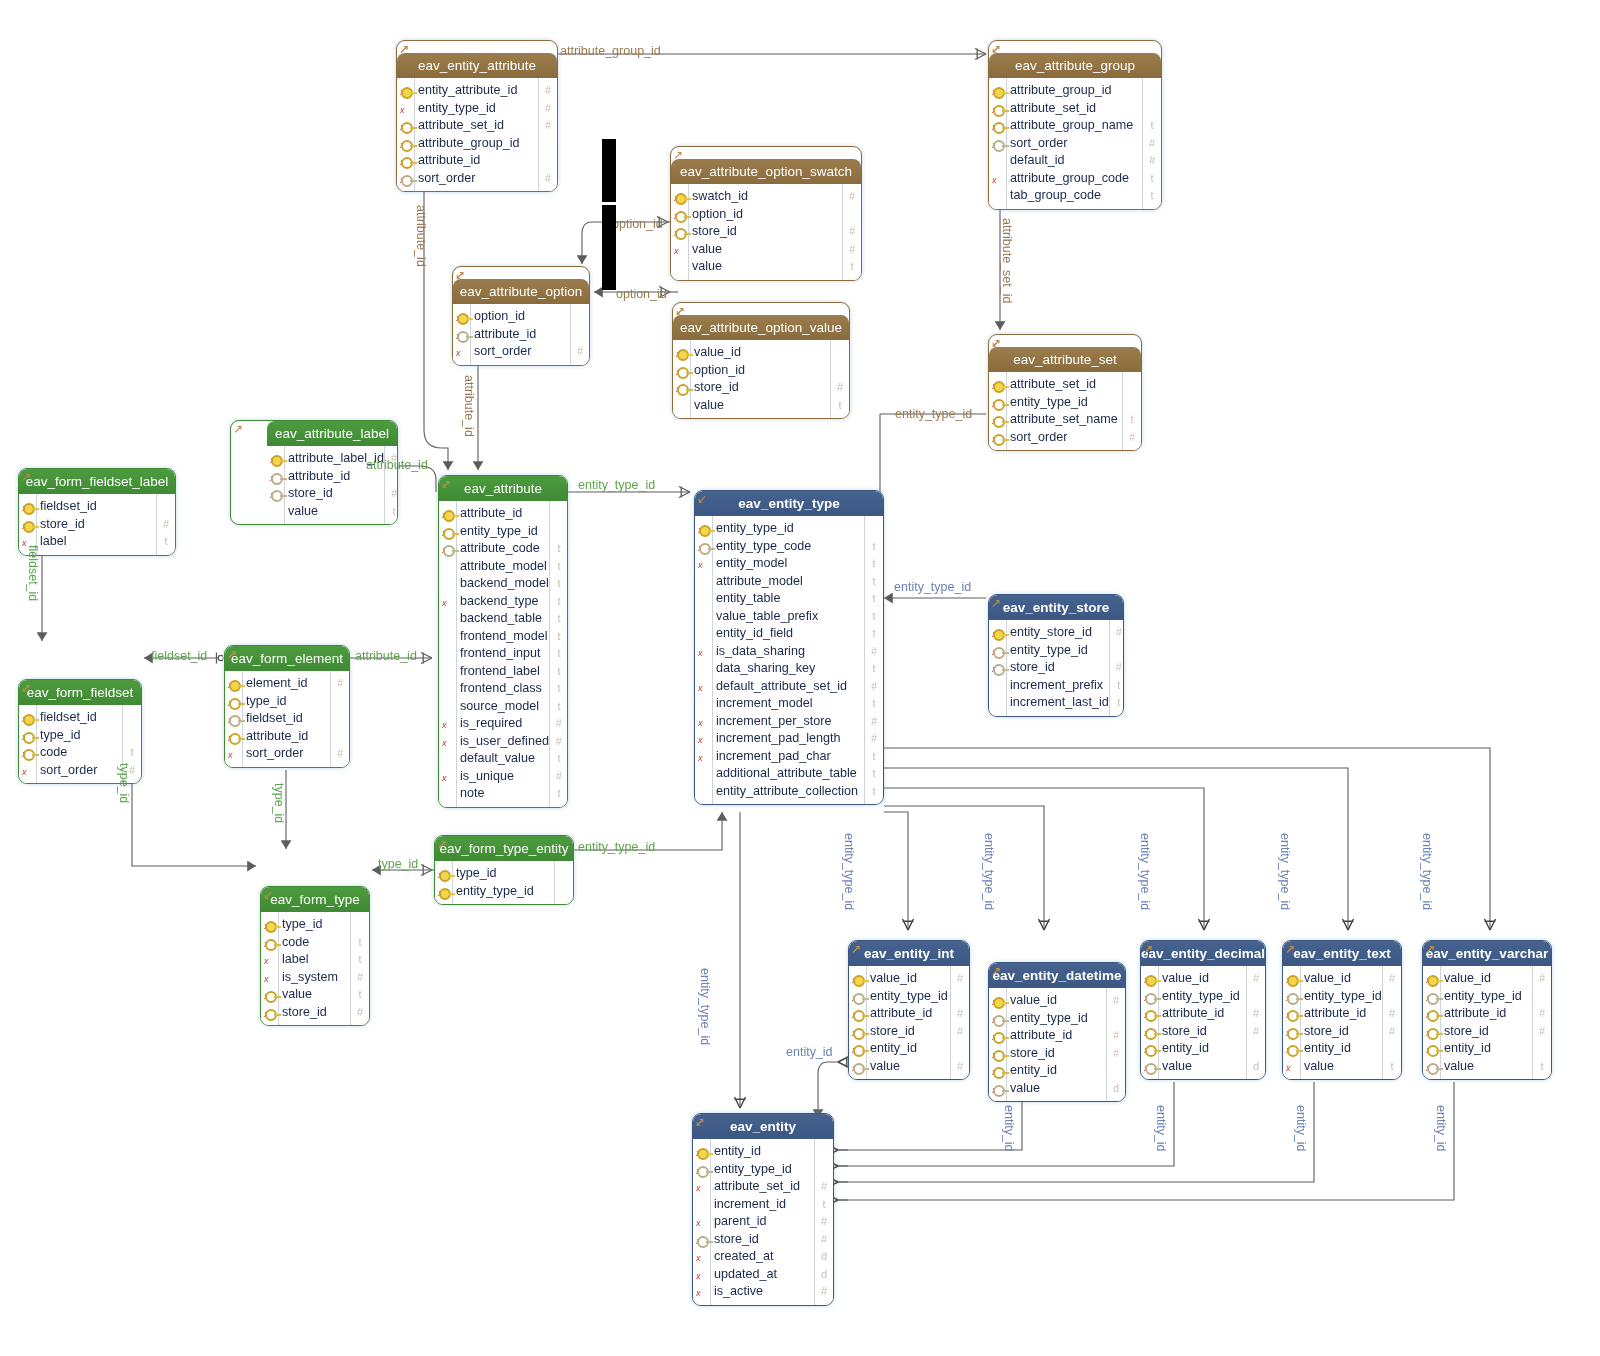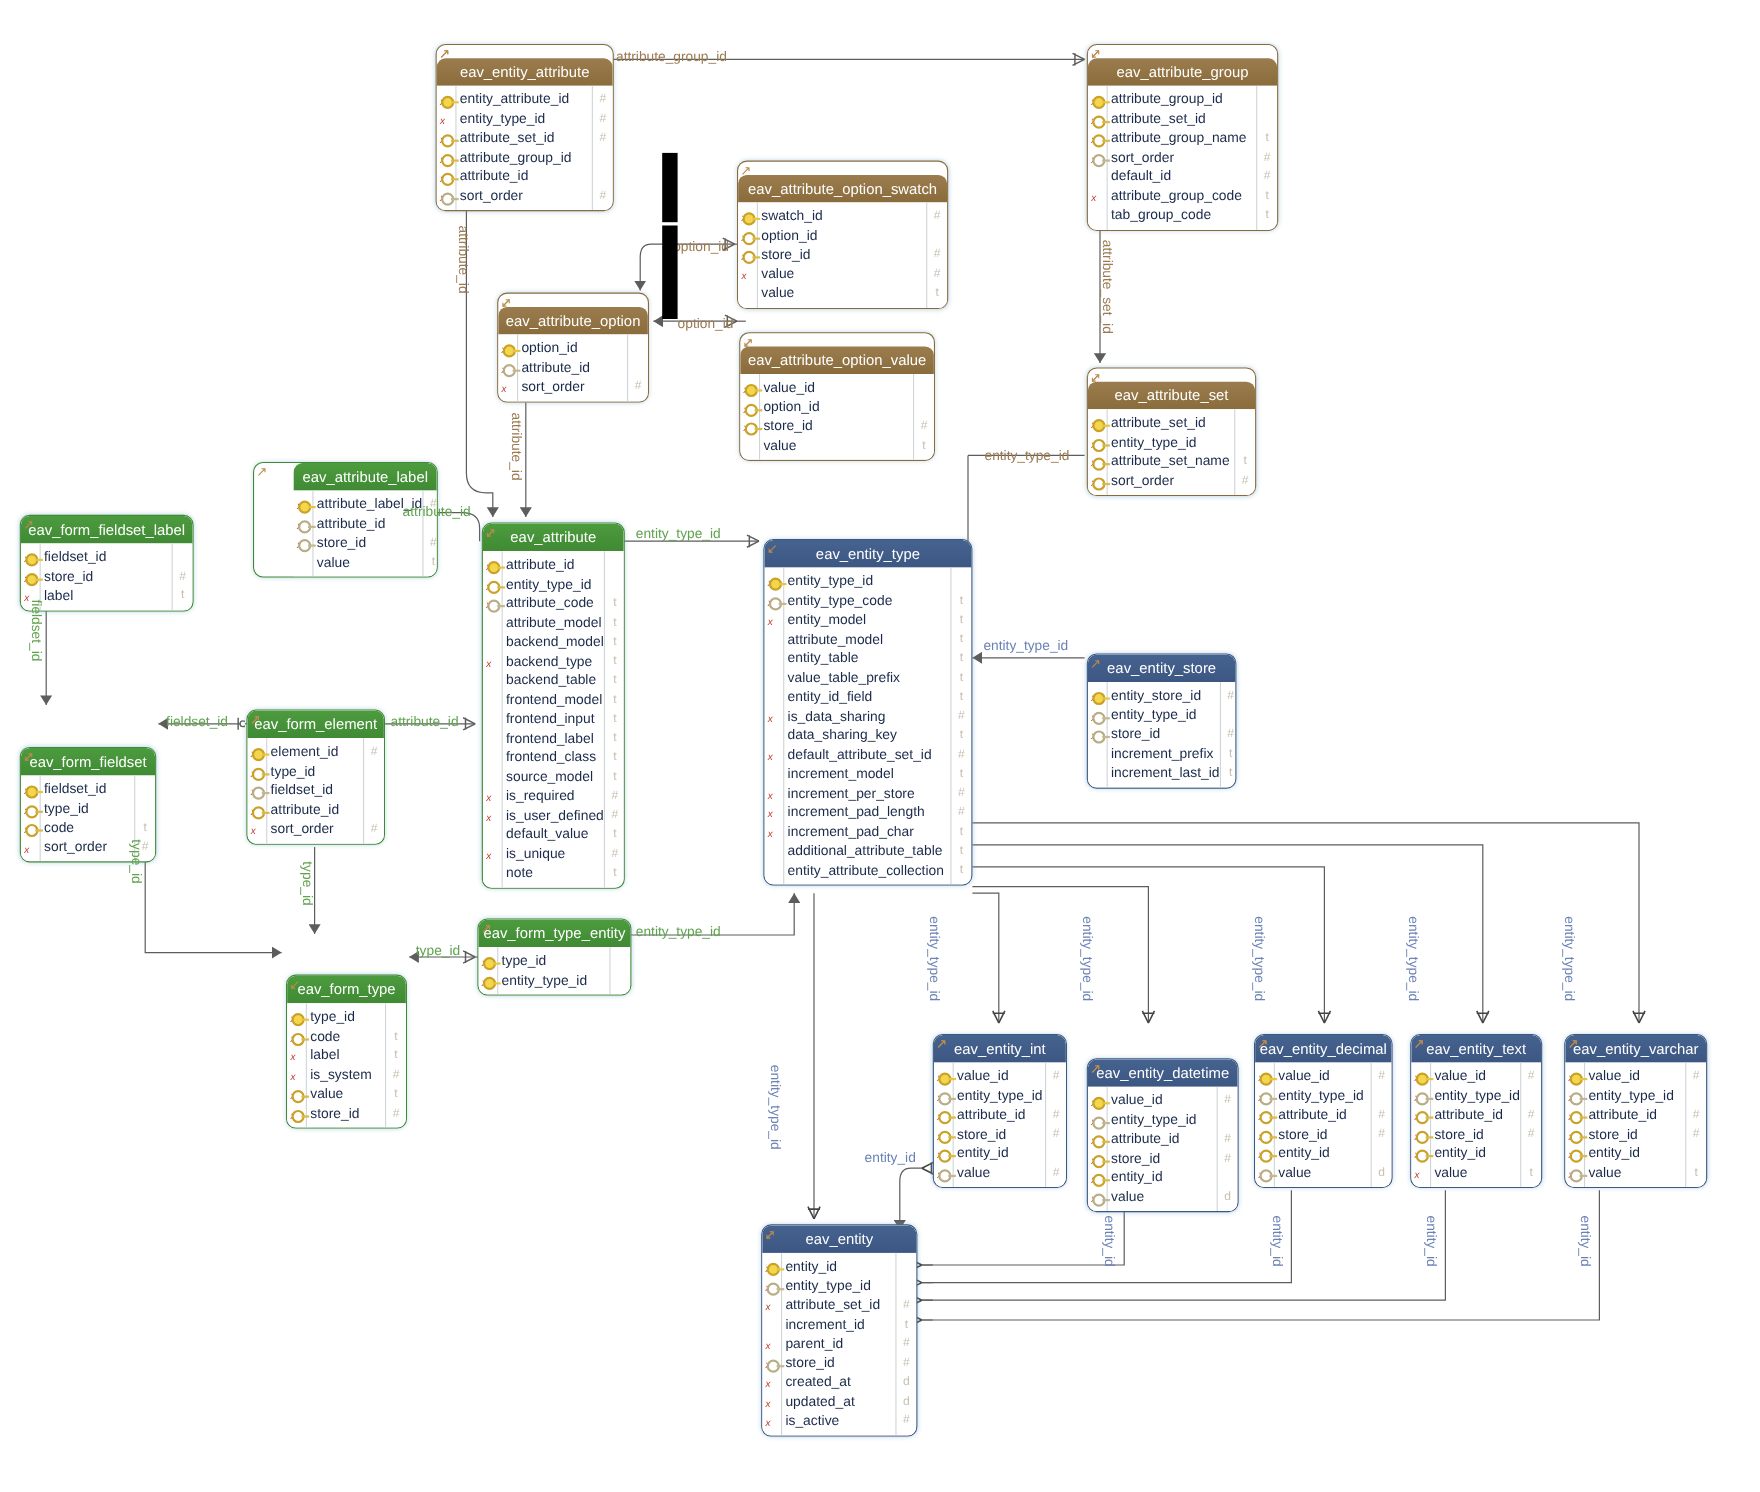--- a/index.html
+++ b/index.html
@@ -8,21 +8,21 @@
   #wires{position:absolute;left:0;top:0;width:1600px;height:1356px;}
 
   .tbl{position:absolute;border-radius:9px;box-shadow:0 0 4px rgba(120,170,200,.45);
        background:#fff;border:1px solid #9aa3ab;overflow:hidden;}
   .tbl .hdr{height:25px;line-height:25px;text-align:center;font-size:13.5px;color:#fff;
             border-top-left-radius:8px;border-top-right-radius:8px;}
   .tbl.brown .hdr{background:linear-gradient(#9a7c4e,#8a6c3c);margin-top:12px;}
   .tbl.brown{border-color:#8a6c3c;}
   .tbl.green .hdr{background:linear-gradient(#4d9b3f,#3f8a33);}
   .tbl.green{border-color:#3f8a33;}
-  .tbl.blue  .hdr{background:linear-gradient(#46628f,#3c5782);}
+  .tbl.blue  .hdr{background:linear-gradient(#46628f,#3c5782);font-weight:bold;}
   .tbl.blue{border-color:#3c5782;}
 
   .body{display:flex;background:#fff;}
   .gut{width:17px;flex:0 0 17px;border-right:1px solid #cfd4d8;}
   .cols{flex:1 1 auto;padding-left:3px;}
   .types{width:18px;flex:0 0 18px;border-left:1px solid #cfd4d8;text-align:center;}
   .row{height:17.5px;line-height:17.5px;font-size:12.6px;color:#1b2a4a;white-space:nowrap;}
   .gut .row{position:relative;}
   .types .row{color:#c8bfae;font-size:11px;}
   .pad{height:4px;}

